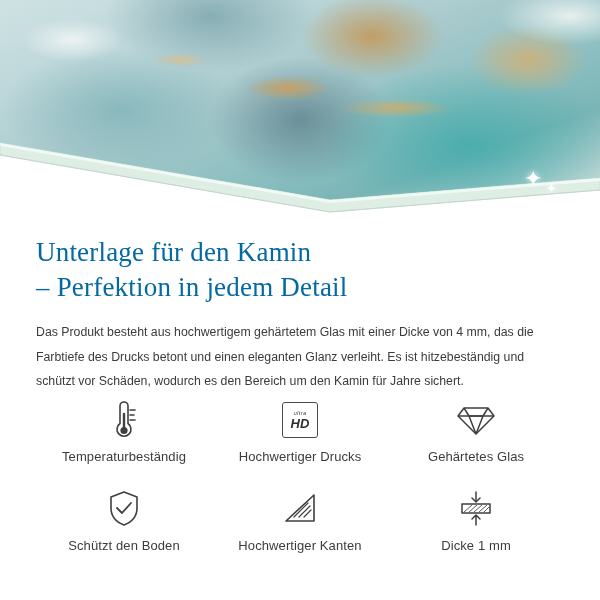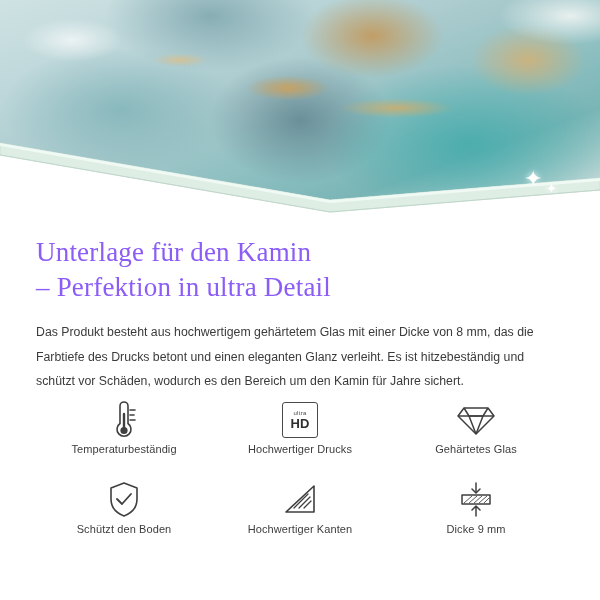--- a/index.html
+++ b/index.html
@@ -77,21 +77,21 @@
     position: absolute;
     left: 0;
     top: 215px;
     width: 600px;
   }
   .headline {
     margin: 20px 36px 16px 36px;
     font-family: "Liberation Serif", serif;
     font-size: 27px;
     line-height: 1.28;
-    color: #8b5cf6;
+    color: #0369a1;
     font-weight: 400;
     letter-spacing: 0.2px;
   }
   .headline .line2 {
     display: block;
   }
   .body-copy {
     margin: 16px 36px 0 36px;
     width: 527px;
     font-size: 12.3px;
@@ -115,34 +115,36 @@
     align-items: center;
     text-align: center;
   }
   .feature-icon {
     height: 46px;
     display: flex;
     align-items: center;
     justify-content: center;
   }
   .feature-label {
-    font-size: 11px;
+    margin-top: 6px;
+    font-size: 13px;
     color: #3c3c3c;
     letter-spacing: 0.1px;
   }
   .hd-badge {
     width: 34px;
     height: 34px;
     border: 1.6px solid #4a4a4a;
     border-radius: 3px;
     display: flex;
     flex-direction: column;
     align-items: center;
     justify-content: center;
     line-height: 1;
+    font-style: italic;
   }
   .hd-badge .u {
     font-size: 6px;
     letter-spacing: 0.3px;
     color: #4a4a4a;
   }
   .hd-badge .hd {
     font-size: 13px;
     font-weight: bold;
     color: #2f2f2f;
@@ -165,23 +167,23 @@
       <line x1="330" y1="212" x2="600" y2="190" stroke="#bcd3c6" stroke-width="0.8"></line>
     </svg>
 
     <span class="sparkle" style="left:524px; top:168px;">✦</span>
     <span class="sparkle" style="left:546px; top:182px; font-size:13px;">✦</span>
   </div>
 
   <div class="content">
     <h1 class="headline">
       <span>Unterlage für den Kamin</span>
-      <span class="line2">– Perfektion in ultra Detail</span>
+      <span class="line2">– Perfektion in jedem Detail</span>
     </h1>
-    <p class="body-copy">Das Produkt besteht aus hochwertigem gehärtetem Glas mit einer Dicke von 8 mm, das die Farbtiefe des Drucks betont und einen eleganten Glanz verleiht. Es ist hitzebeständig und schützt vor Schäden, wodurch es den Bereich um den Kamin für Jahre sichert.</p>
+    <p class="body-copy">Das Produkt besteht aus hochwertigem gehärtetem Glas mit einer Dicke von 4 mm, das die Farbtiefe des Drucks betont und einen eleganten Glanz verleiht. Es ist hitzebeständig und schützt vor Schäden, wodurch es den Bereich um den Kamin für Jahre sichert.</p>
   </div>
 
   <div class="features">
 
     <div class="feature">
       <div class="feature-icon">
         <svg width="40" height="44" viewBox="0 0 40 44">
           <g fill="none" stroke="#3f3f3f" stroke-width="1.6" stroke-linecap="round">
             <path d="M16 8 a4 4 0 0 1 8 0 v17.5 a7 7 0 1 1 -8 0 Z"></path>
             <circle cx="20" cy="32.5" r="3.6" fill="#3f3f3f" stroke="none"></circle>
@@ -256,17 +258,17 @@
           </g>
           <g stroke="#3f3f3f" stroke-width="1" opacity="0.85">
             <line x1="10" y1="24" x2="18" y2="17"></line>
             <line x1="15" y1="24" x2="23" y2="17"></line>
             <line x1="20" y1="24" x2="28" y2="17"></line>
             <line x1="25" y1="24" x2="33" y2="17"></line>
             <line x1="30" y1="24" x2="35" y2="19"></line>
           </g>
         </svg>
       </div>
-      <div class="feature-label">Dicke 9 mm</div>
+      <div class="feature-label">Dicke 1 mm</div>
     </div>
 
   </div>
 </div>
 
 </body></html>

